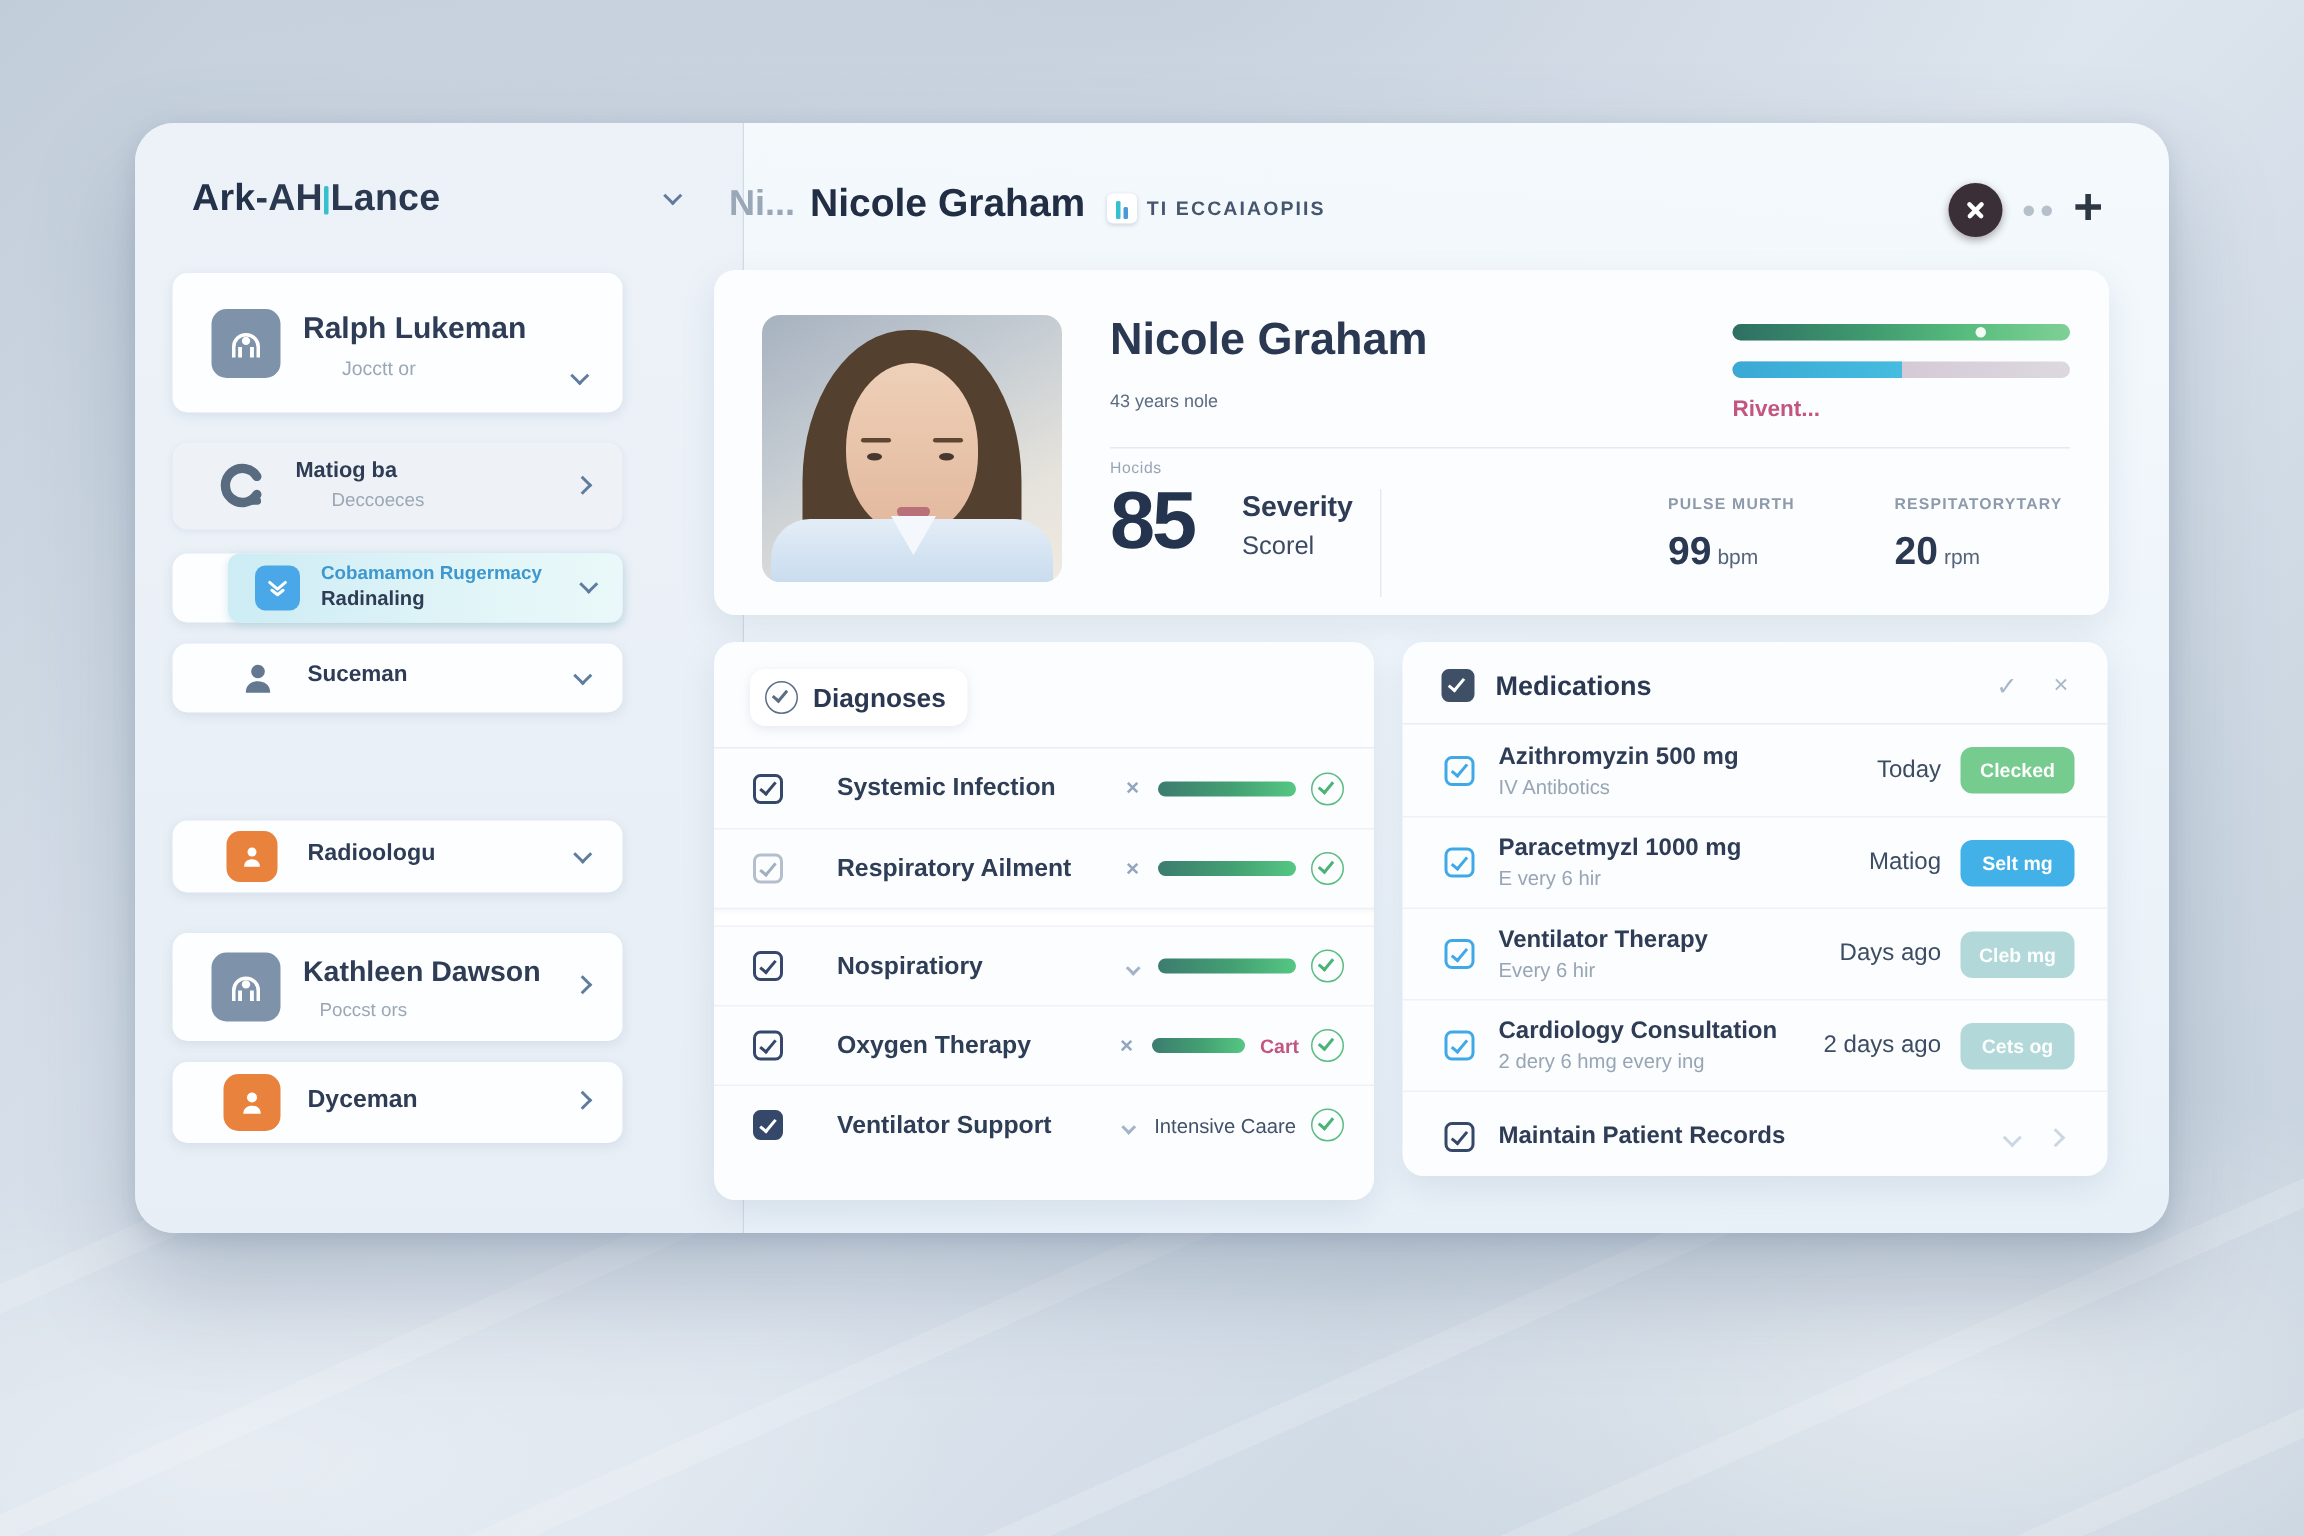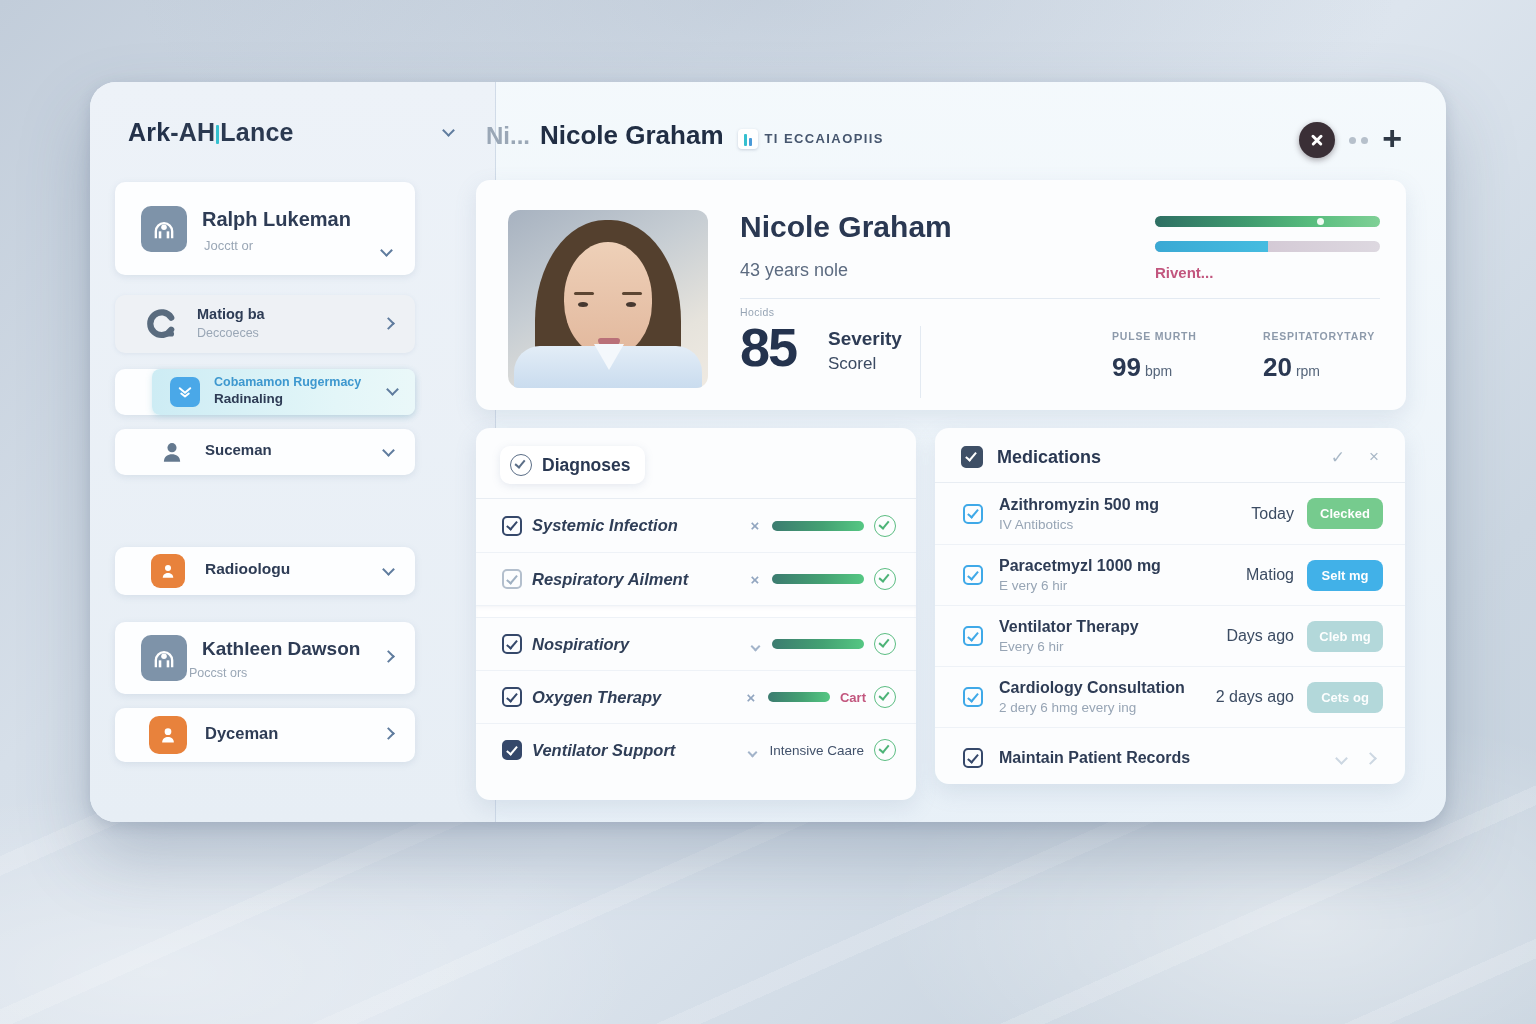--- a/index.html
+++ b/index.html
@@ -31,21 +31,21 @@
   .chev.faint { border-color:#ccd7e2; }
   .logo-chev { position:absolute; right:42px; top:44px; }
 
   .side-card { position:absolute; left:25px; width:300px; background:#fdfeff; border-radius:10px;
     box-shadow:0 2px 7px rgba(110,135,170,.16); }
   .sq-icon { position:absolute; border-radius:10px; display:flex; align-items:center; justify-content:center; }
   .sq-slate { background:#7e93a9; }
   .sq-orange { background:#e8823c; }
   .sq-blue { background:#4aa8e8; }
   .sc-title { position:absolute; color:#2e3c55; font-weight:700; white-space:nowrap; }
-  .sc-sub { position:absolute; color:#9aa7b6; white-space:nowrap; }
+  .sc-sub { position:absolute; color:#9aa7b6; white-space:nowrap;margin-left:24px; }
 
   .card1 { top:100px; height:93px; }
   .card2 { top:213px; height:58px; background:#eef1f5; box-shadow:0 1px 4px rgba(110,135,170,.12); }
   .card3 { top:287px; height:46px; }
   .card3 .hl { position:absolute; left:37px; top:0; right:0; height:100%; border-radius:8px;
     background:linear-gradient(90deg,#cdecf4,#e3f6f8 70%, #eaf8f9); box-shadow:0 2px 6px rgba(90,170,190,.25);text-decoration:underline; }
   .card4 { top:347px; height:46px; }
   .card5 { top:404px; height:48px; }
   .card6 { top:465px; height:48px; }
   .card7 { top:540px; height:72px;padding-left:22px; }
@@ -86,21 +86,21 @@
     background:linear-gradient(180deg,#eed0b8,#e2b89d); border-radius:50% 50% 46% 48%; }
   .photo .brow { position:absolute; width:20px; height:3px; background:#5d4632; border-radius:2px; top:82px; }
   .photo .eye { position:absolute; width:10px; height:5px; background:#463830; border-radius:50%; top:92px; }
   .photo .lips { position:absolute; left:90px; top:128px; width:22px; height:7px; background:#b97078; border-radius:4px 4px 6px 6px; }
   .photo .neck { position:absolute; left:86px; top:136px; width:30px; height:30px; background:#e2b89d; }
   .photo .shirt { position:absolute; left:6px; bottom:-2px; width:188px; height:44px;
     background:linear-gradient(180deg,#e3edf7,#c8dbee); border-radius:26px 26px 0 0; }
   .photo .collar { position:absolute; left:86px; bottom:18px; width:30px; height:26px; background:#f4f8fc;
     clip-path:polygon(50% 100%, 0 0, 100% 0); }
   .p-name { position:absolute; left:264px; top:30px; font-size:30px; font-weight:800; color:#2a3852; }
-  .p-age { position:absolute; left:264px; top:80px; font-size:18px; color:#5c6b80; }
+  .p-age { position:absolute; left:264px; top:80px; font-size:12px; color:#5c6b80; }
   .p-divider { position:absolute; left:264px; right:26px; top:118px; border-top:1px solid #e3eaf2; }
   .p-sec { position:absolute; left:264px; top:126px; font-size:10.5px; color:#97a5b5; letter-spacing:.4px; }
   .sev-val { position:absolute; left:264px; top:136px; font-size:54px; font-weight:800; color:#24334e; letter-spacing:-2px; }
   .sev-lbls { position:absolute; left:352px; top:148px; }
   .sev-lbls .l1 { font-size:19px; font-weight:600; color:#2e3c55; }
   .sev-lbls .l2 { font-size:17px; color:#3b4a62; margin-top:4px; }
   .v-div { position:absolute; left:444px; top:146px; height:72px; border-left:1px solid #e3eaf2; }
   .vital { position:absolute; top:150px; }
   .vital .vl { font-size:10.5px; color:#8d9aab; letter-spacing:.8px; font-weight:700; }
   .vital .vv { font-size:26px; font-weight:800; color:#2a3852; margin-top:10px; }
@@ -129,21 +129,21 @@
   .cbx { width:20px; height:20px; border:2.2px solid #35486a; border-radius:5px; position:relative; flex:none; }
   .cbx .tk { position:absolute; left:4.5px; top:1.5px; width:6px; height:11px; border-right:2.4px solid #35486a; border-bottom:2.4px solid #35486a; transform:rotate(40deg); }
   .cbx.light { border-color:#b3bfcd; } .cbx.light .tk { border-color:#9fb0c2; }
   .cbx.filled { background:#35486a; } .cbx.filled .tk { border-color:#fff; }
   .cbx.dark { background:#3e4f66; border-color:#3e4f66; } .cbx.dark .tk { border-color:#fff; }
   .cbx.blue { border-color:#3fa9e8; } .cbx.blue .tk { border-color:#3fa9e8; }
 
   .diagnoses { left:36px; top:346px; width:440px; height:372px; }
   .drow { display:flex; align-items:center; height:53px; padding:0 20px 0 26px; border-top:1px solid #eef2f7; }
   .drow.first { border-top:none; }
-  .drow .lbl { flex:1; font-size:16.5px; font-weight:600; color:#2f3e57; margin-left:10px;font-style:italic; }
+  .drow .lbl { flex:1; font-size:16.5px; font-weight:600; color:#2f3e57; margin-left:36px; }
   .dmark { width:18px; text-align:center; color:#92a6c0; font-size:15px; font-weight:600; margin-right:8px; }
   .dmark .chev { border-color:#a3b4ca; width:7px; height:7px; }
   .dbar { height:10px; border-radius:5px; background:linear-gradient(90deg,#3c7c70,#44a173 55%,#55c783); margin-right:10px; }
   .w1 { width:92px; } .w2 { width:62px; }
   .cart { font-size:13px; font-weight:700; color:#c2567e; margin-right:8px; }
   .icare { font-size:13.5px; color:#42526b; margin-right:10px; }
   .ggap { height:12px; background:#fff; border-top:1px solid #eef2f7; box-shadow:0 3px 5px -3px rgba(120,140,170,.15) inset; }
 
   .meds { left:495px; top:346px; width:470px; height:356px; }
   .meds .panel-title-row { padding:18px 26px 14px; }

